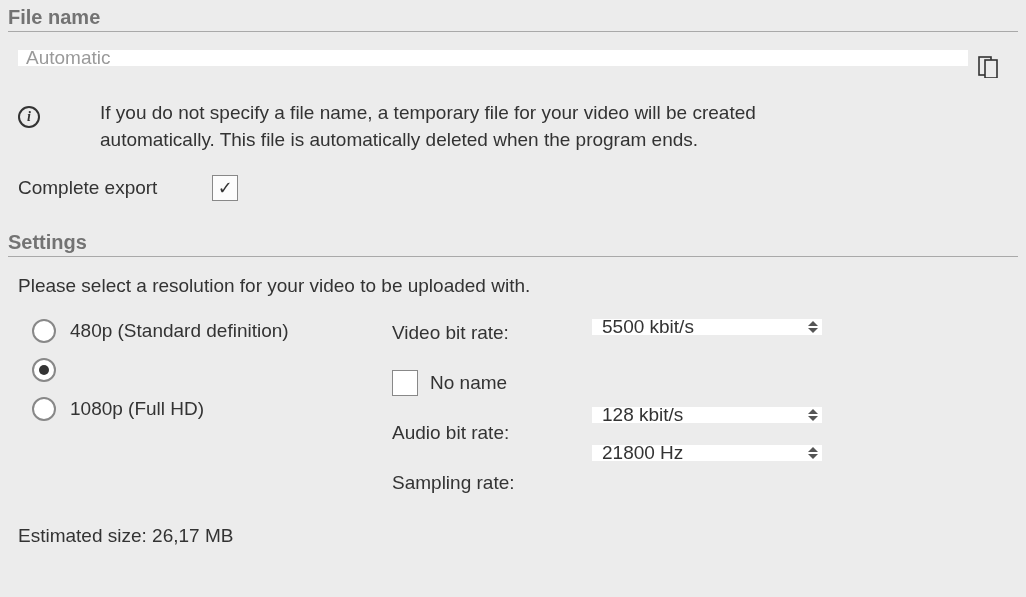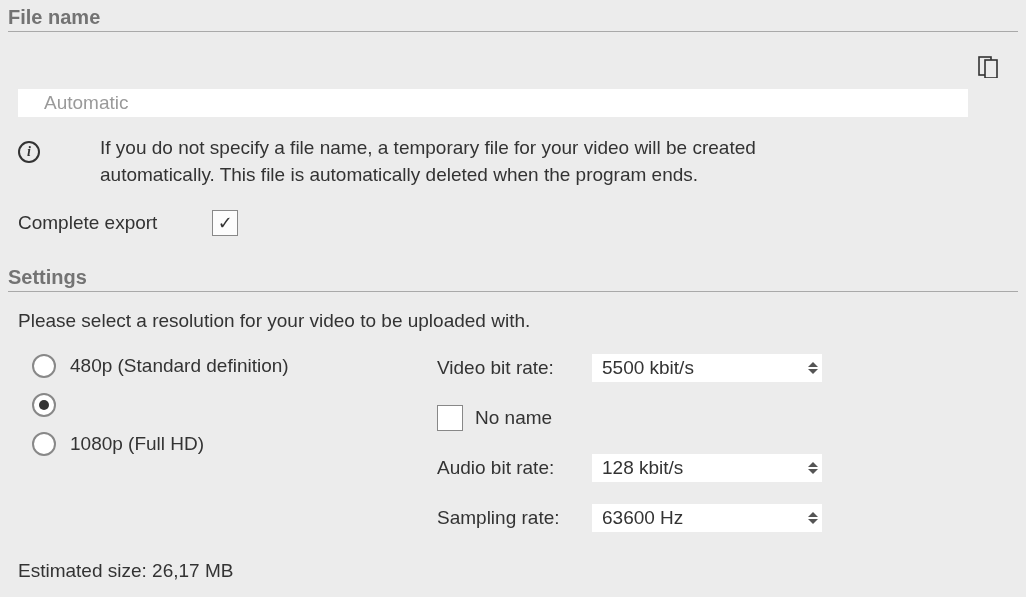--- a/index.html
+++ b/index.html
@@ -26,26 +26,25 @@
   
   .filename-row {
     display: flex;
     align-items: stretch;
     margin: 0 10px 18px 10px;
   }
   .filename-input {
     flex: 1;
     background: #fff;
     border: none;
-    height: 28px;
-    padding: 4px 26px;
+    height: 16px;
+    padding: 4px 8px;
     font-size: 19px;
     font-family: inherit;
     color: #333;
-    margin-top: 39px;
   }
   .filename-input::placeholder { color: #9a9a9a; }
   .browse-btn {
     width: 40px;
     height: 32px;
     background: #ececec;
     display: flex;
     align-items: center;
     justify-content: center;
     cursor: pointer;
@@ -140,31 +139,31 @@
     border-radius: 50%;
     background: #333;
   }
 
   .labels-col {
     width: 200px;
     display: flex;
     flex-direction: column;
     gap: 22px;
   }
-  .labels-col .lbl, .labels-col .noaudio-row { height: 28px; display:flex; align-items:center;margin-left:45px;}
+  .labels-col .lbl, .labels-col .noaudio-row { height: 28px; display:flex; align-items:center;}
 
   .controls-col {
     width: 230px;
     display: flex;
     flex-direction: column;
     gap: 22px;
   }
 
   .spinner {
-    height: 28px;
+    height: 16px;
     background: #fff;
     display: flex;
     align-items: center;
     padding: 0 4px 0 10px;
     justify-content: space-between;
   }
   .spin-value { color:#333; }
   .spin-btns {
     display: flex;
     flex-direction: column;
@@ -262,21 +261,21 @@
     </div>
     <div style="height:28px"></div>
     <div class="spinner">
       <span class="spin-value">128 kbit/s</span>
       <span class="spin-btns">
         <span class="tri-up"></span>
         <span class="tri-down"></span>
       </span>
     </div>
     <div class="spinner">
-      <span class="spin-value">63600 Hz</span>
+      <span class="spin-value">21800 Hz</span>
       <span class="spin-btns">
         <span class="tri-up"></span>
         <span class="tri-down"></span>
       </span>
     </div>
   </div>
 </div>
 
 <div class="estimated">Estimated size: 26,17 MB</div>
 

